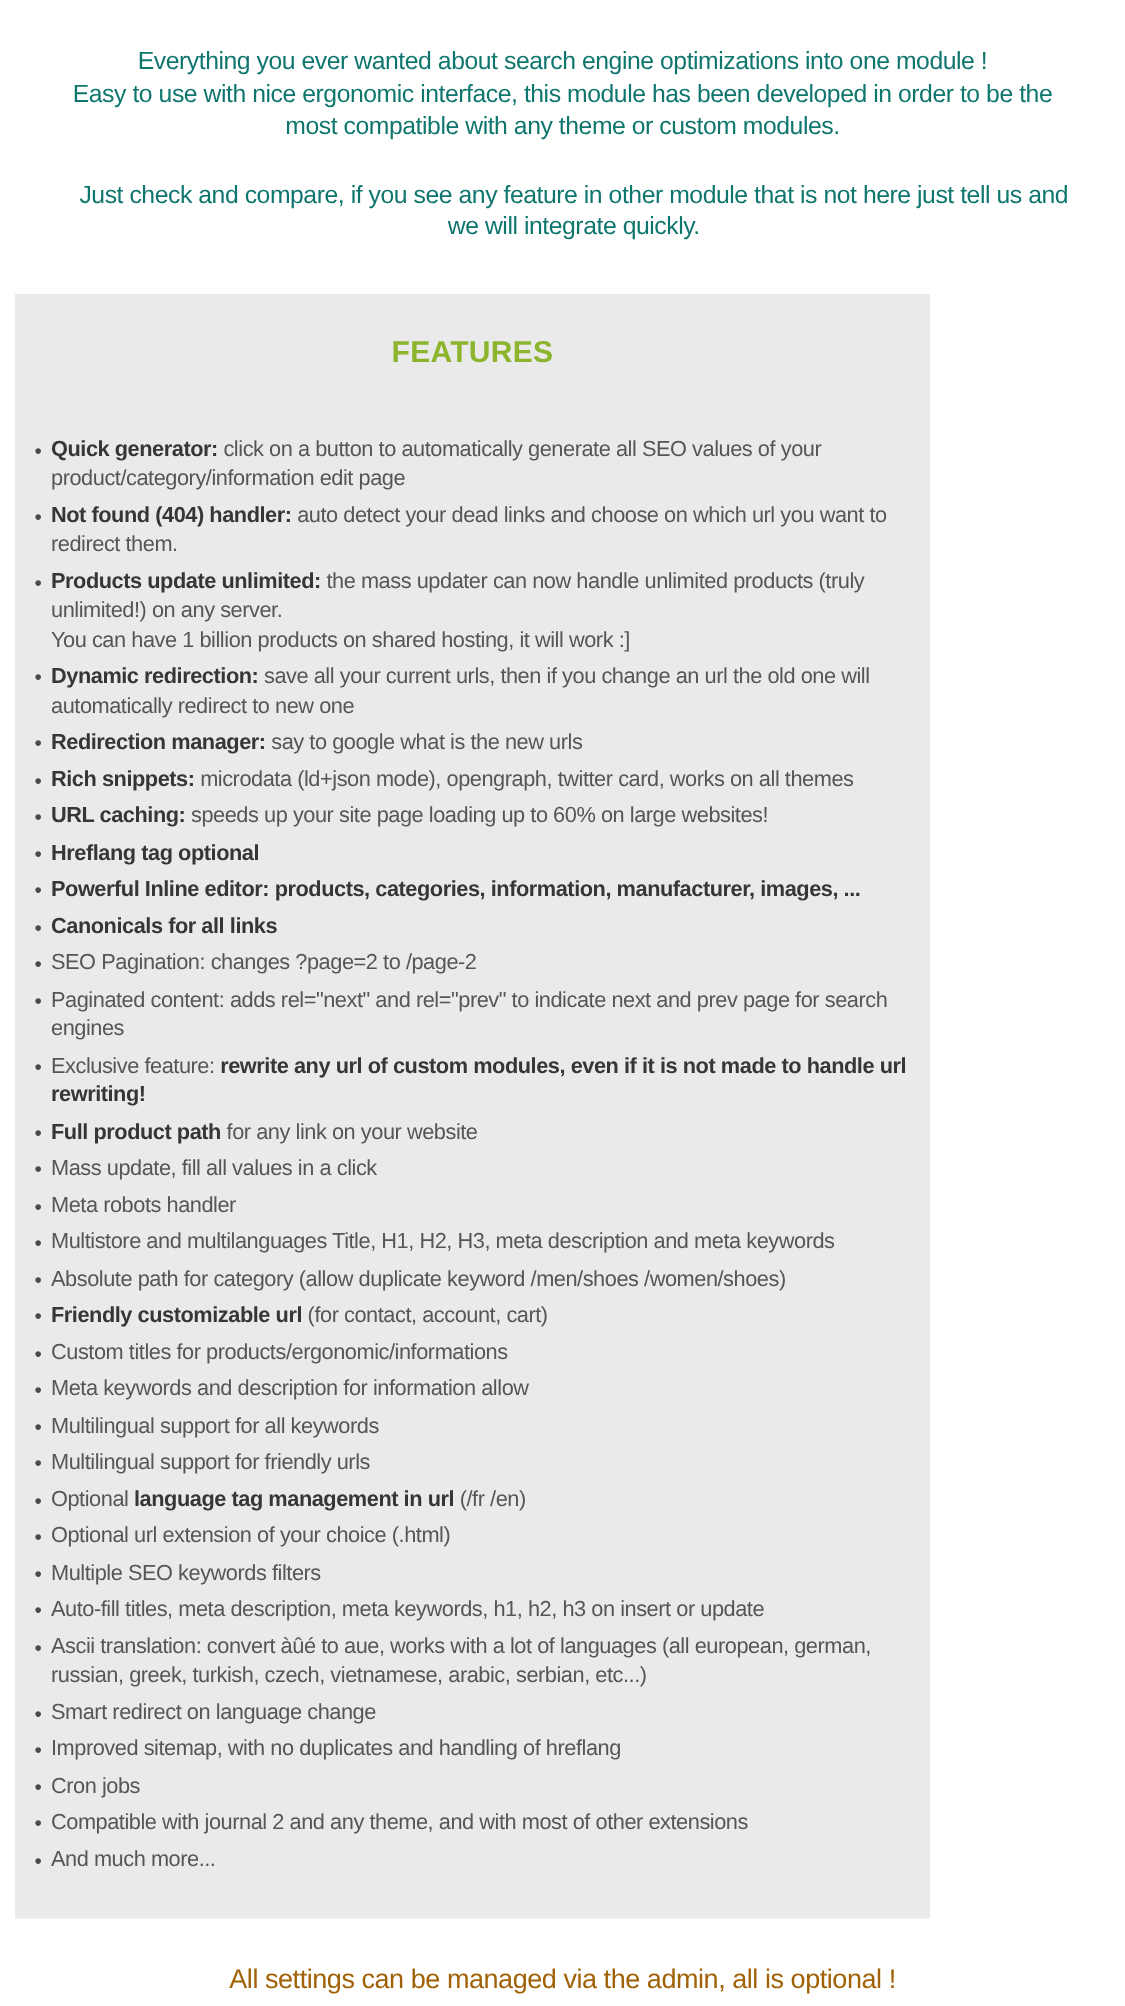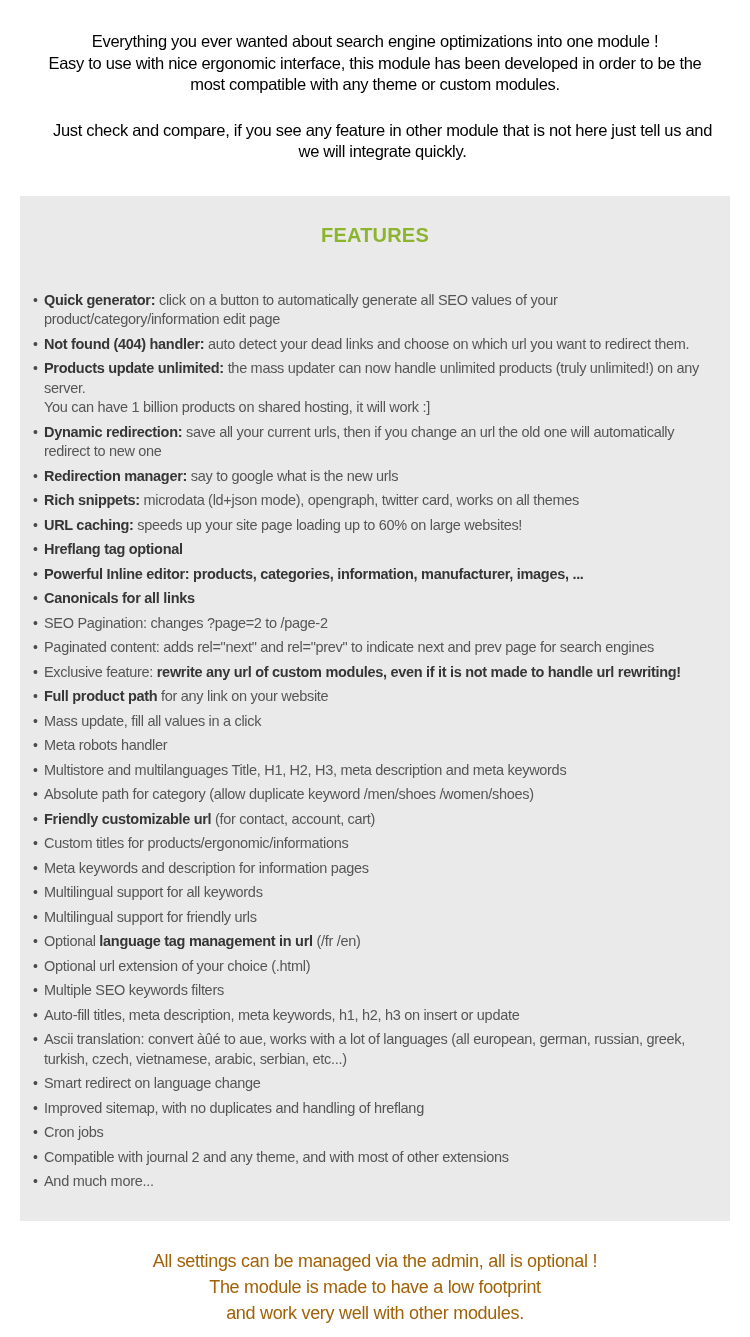--- a/index.html
+++ b/index.html
@@ -14,29 +14,29 @@
   }
 
   .page { width: 750px; padding-top: 31px; }
 
   
   .intro { text-align: center; }
   .intro-para {
     font-size: 16.5px;
     line-height: 21.5px;
     letter-spacing: -0.3px;
-    color: #000000;
+    color: #0f766e;
     white-space: pre-line;
   }
   .intro-para + .intro-para { margin-top: 24px; margin-left: 15px; }
 
   
   .features-box {
-    margin: 33px 20px 0 20px;
-    width: 710px;
+    margin: 33px 20px 0 10px;
+    width: 610px;
     background: #eaeaea;
     padding: 28px 0 24px 0;
   }
   .features-title {
     text-align: center;
     font-size: 20px;
     font-weight: 700;
     letter-spacing: 0.2px;
     color: #8cb42d;
   }
@@ -112,21 +112,21 @@
         <li class="feature-item"><span>SEO Pagination: changes ?page=2 to /page-2</span></li>
         <li class="feature-item"><span>Paginated content: adds rel="next" and rel="prev" to indicate next and prev page for search engines</span></li>
         <li class="feature-item"><span>Exclusive feature: </span><span class="b">rewrite any url of custom modules, even if it is not made to handle url rewriting!</span></li>
         <li class="feature-item"><span class="b">Full product path</span><span> for any link on your website</span></li>
         <li class="feature-item"><span>Mass update, fill all values in a click</span></li>
         <li class="feature-item"><span>Meta robots handler</span></li>
         <li class="feature-item"><span>Multistore and multilanguages Title, H1, H2, H3, meta description and meta keywords</span></li>
         <li class="feature-item"><span>Absolute path for category (allow duplicate keyword /men/shoes /women/shoes)</span></li>
         <li class="feature-item"><span class="b">Friendly customizable url</span><span> (for contact, account, cart)</span></li>
         <li class="feature-item"><span>Custom titles for products/ergonomic/informations</span></li>
-        <li class="feature-item"><span>Meta keywords and description for information pages</span></li>
+        <li class="feature-item"><span>Meta keywords and description for information allow</span></li>
         <li class="feature-item"><span>Multilingual support for all keywords</span></li>
         <li class="feature-item"><span>Multilingual support for friendly urls</span></li>
         <li class="feature-item"><span>Optional </span><span class="b">language tag management in url</span><span> (/fr /en)</span></li>
         <li class="feature-item"><span>Optional url extension of your choice (.html)</span></li>
         <li class="feature-item"><span>Multiple SEO keywords filters</span></li>
         <li class="feature-item"><span>Auto-fill titles, meta description, meta keywords, h1, h2, h3 on insert or update</span></li>
         <li class="feature-item"><span>Ascii translation: convert àûé to aue, works with a lot of languages (all european, german, russian, greek, turkish, czech, vietnamese, arabic, serbian, etc...)</span></li>
         <li class="feature-item"><span>Smart redirect on language change</span></li>
         <li class="feature-item"><span>Improved sitemap, with no duplicates and handling of hreflang</span></li>
         <li class="feature-item"><span>Cron jobs</span></li>

